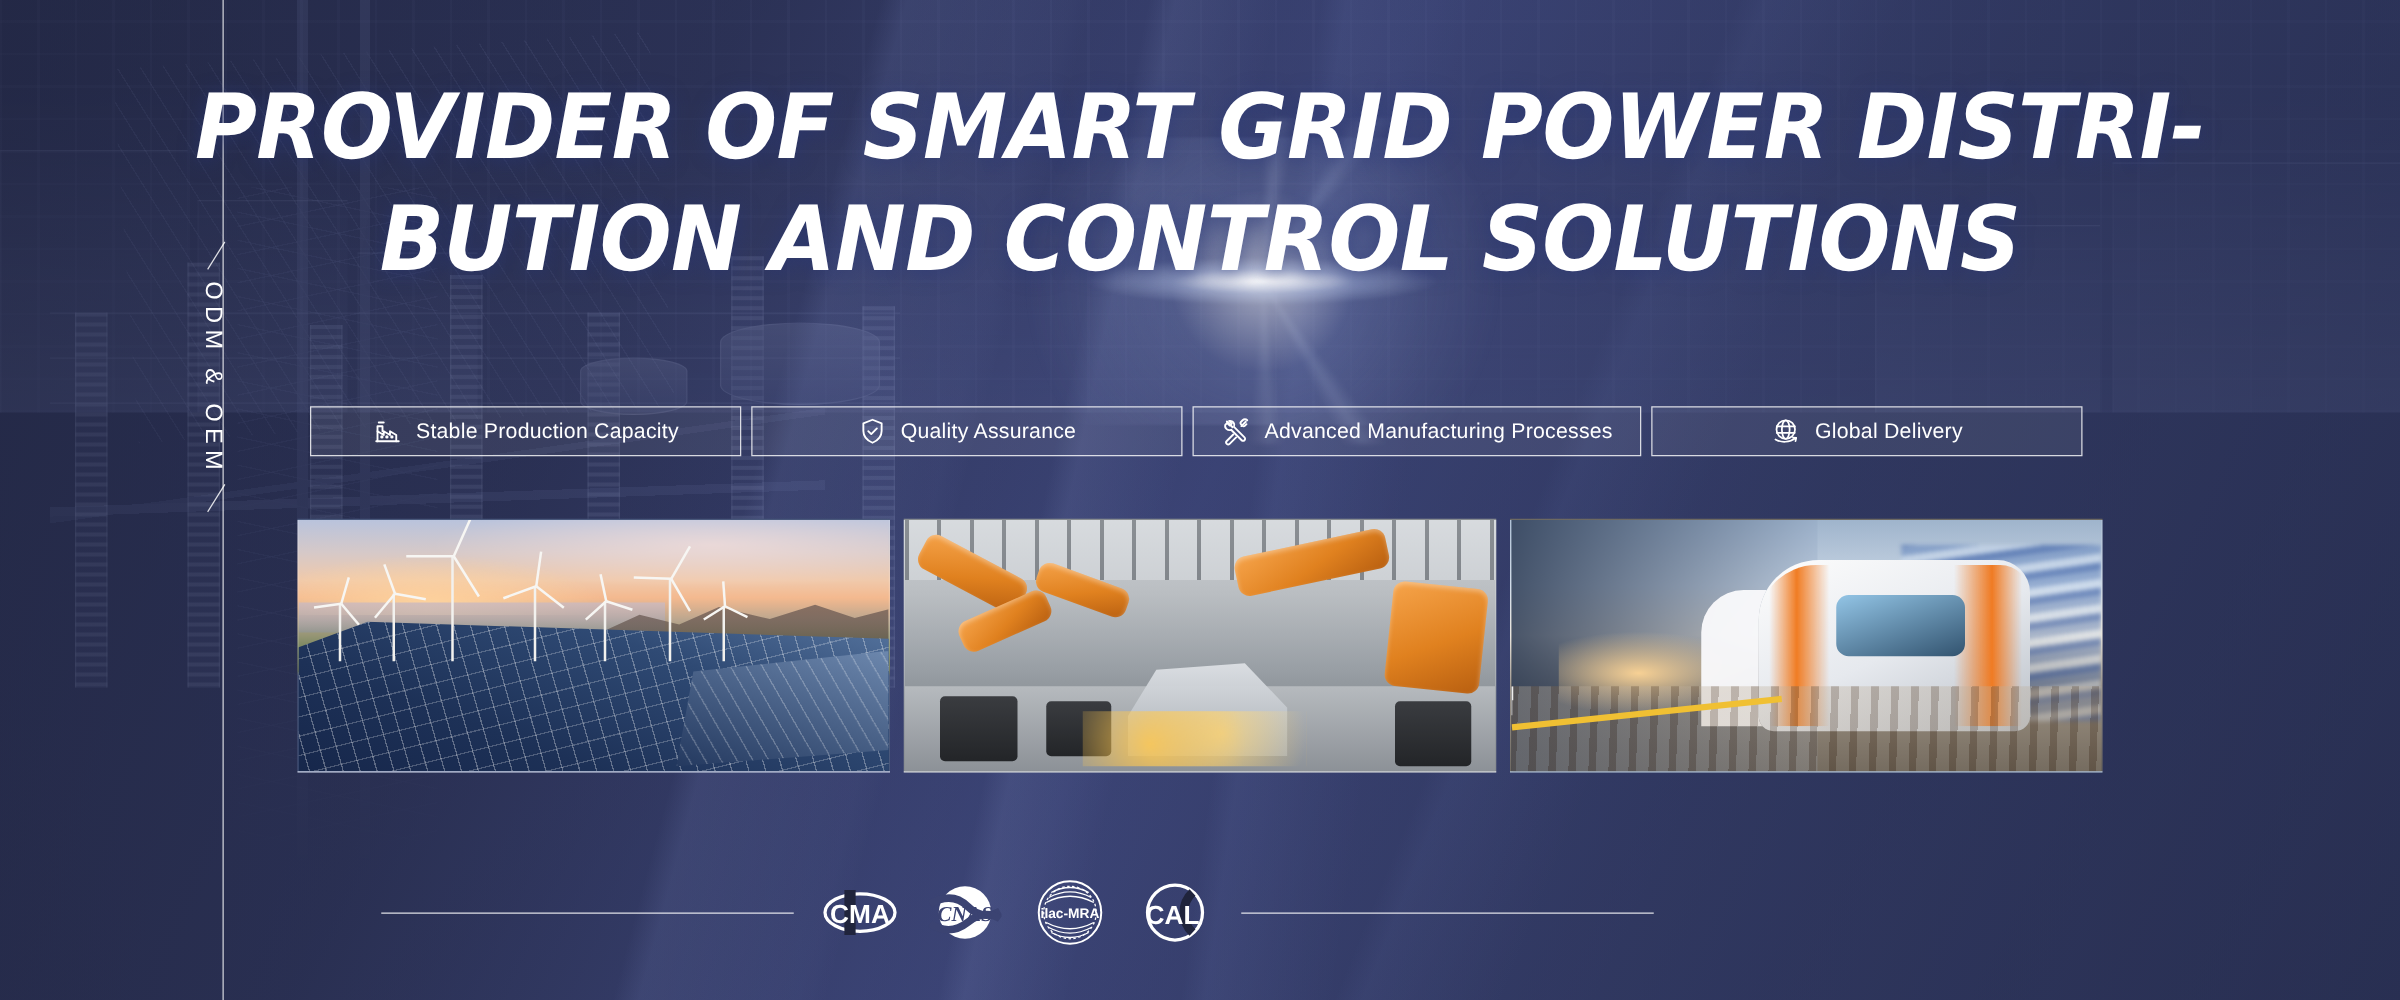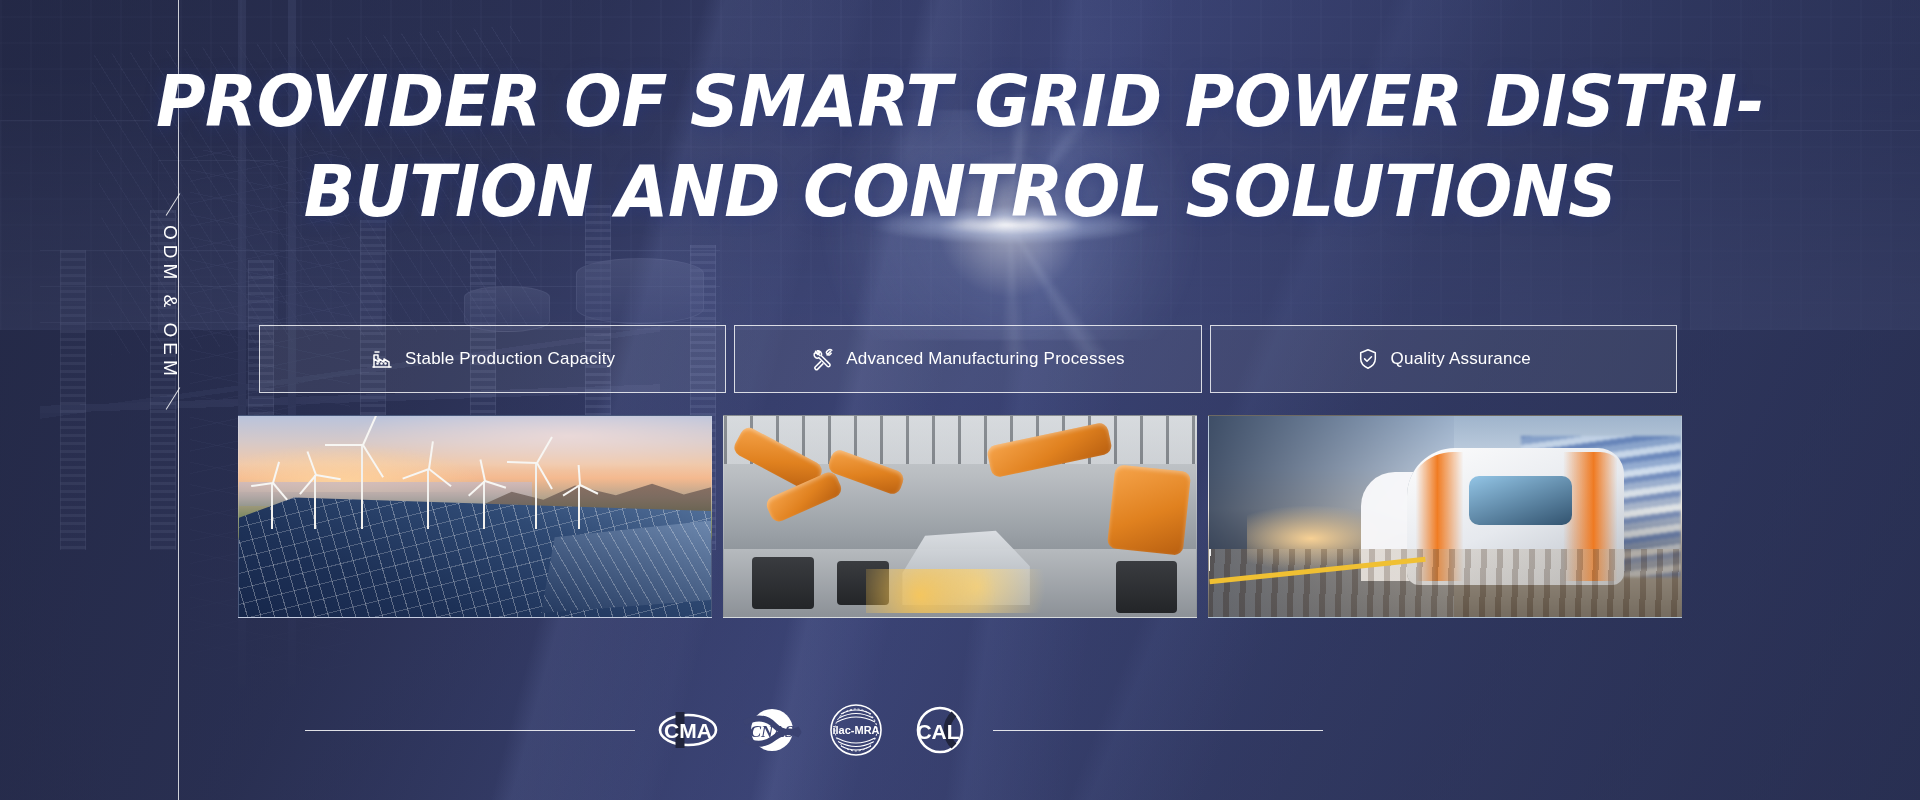--- a/index.html
+++ b/index.html
@@ -169,22 +169,22 @@
     text-align: center;
     color: #e9ecf8;
     font-size: 17px;
     letter-spacing: .1px;
     font-weight: 400;
     text-shadow: 0 1px 6px rgba(20,30,70,.6);
   }
 
   
   .features {
-    position: absolute; left: 235px; top: 325px;
-    width: 1442px; height: 68px;
+    position: absolute; left: 224px; top: 325px;
+    width: 1442px; height: 40px;
     display: flex; gap: 8px; padding-left: 24px;
   }
   .feature {
     flex: 1 1 0;
     display: flex; align-items: center; gap: 11px;
     padding: 0 22px;
     border: 1px solid rgba(255,255,255,.80);
     background: rgba(255,255,255,.07);
     color: #ffffff;
     font-size: 17px;
@@ -404,40 +404,52 @@
           <circle cx="11.5" cy="16.5" r=".6" fill="#fff"></circle>
           <circle cx="15.5" cy="16.5" r=".6" fill="#fff"></circle>
         </svg>
       </span>
       <span>Stable Production Capacity</span>
     </div>
 
     <div class="feature center">
       <span>
         <svg viewBox="0 0 24 24" fill="none" stroke="#fff" stroke-width="1.5" stroke-linecap="round" stroke-linejoin="round">
+          <path d="M12 2.8l7.3 2.9v6.1c0 4.4-3 7.6-7.3 9.4-4.3-1.8-7.3-5-7.3-9.4V5.7z"></path>
+          <path d="M8.6 11.9l2.4 2.4 4.5-4.6"></path>
+        </svg>
+      </span>
+      <span>Quality Assurance</span>
+    </div>
+
+    <div class="feature center">
+      <span>
+        <svg viewBox="0 0 24 24" fill="none" stroke="#fff" stroke-width="1.5" stroke-linecap="round" stroke-linejoin="round">
           <path d="M4.5 4.2l4.6 4.6"></path>
           <path d="M3.2 6.9a3.4 3.4 0 004.7 3.9l8.4 8.4a1.6 1.6 0 002.3-2.3L10.2 8.5A3.4 3.4 0 006.3 3.8l2.1 2.1-1.6 1.6-2.1-2.1z"></path>
           <path d="M19.6 4.4l-3.5 3.5"></path>
           <path d="M20.8 3.2a2.6 2.6 0 00-3.7 0l-1.4 1.4a1.2 1.2 0 000 1.7l1.4 1.4a1.2 1.2 0 001.7 0l1.4-1.4"></path>
           <path d="M9.6 14.6l-5.2 5.2a1.6 1.6 0 002.3 2.3l5.2-5.2"></path>
         </svg>
       </span>
       <span>Advanced Manufacturing Processes</span>
     </div>
 
     <div class="feature center">
       <span>
-        <svg viewBox="0 0 24 24" fill="none" stroke="#fff" stroke-width="1.5" stroke-linecap="round" stroke-linejoin="round">
-          <path d="M12 2.8l7.3 2.9v6.1c0 4.4-3 7.6-7.3 9.4-4.3-1.8-7.3-5-7.3-9.4V5.7z"></path>
-          <path d="M8.6 11.9l2.4 2.4 4.5-4.6"></path>
+        <svg viewBox="0 0 24 24" fill="none" stroke="#fff" stroke-width="1.4" stroke-linecap="round" stroke-linejoin="round">
+          <circle cx="11.6" cy="10.6" r="7.4"></circle>
+          <ellipse cx="11.6" cy="10.6" rx="3.1" ry="7.4"></ellipse>
+          <path d="M4.4 8h14.4M4.4 13.2h14.4"></path>
+          <path d="M3.4 18.6c4.6 2.6 11.2 2.6 16.2-1.2"></path>
+          <path d="M17.4 17.1l2.6.2-.6 2.6"></path>
         </svg>
       </span>
-      <span>Quality Assurance</span>
-    </div>
-
+      <span>Global Delivery</span>
+    </div>
 
   </div>
 
   <div class="gallery">
 
     <div class="shot shot-solar">
       <div class="sun-sky"></div>
       <div class="water"></div>
       <div class="mountain"></div>
       <div class="grass"></div>

